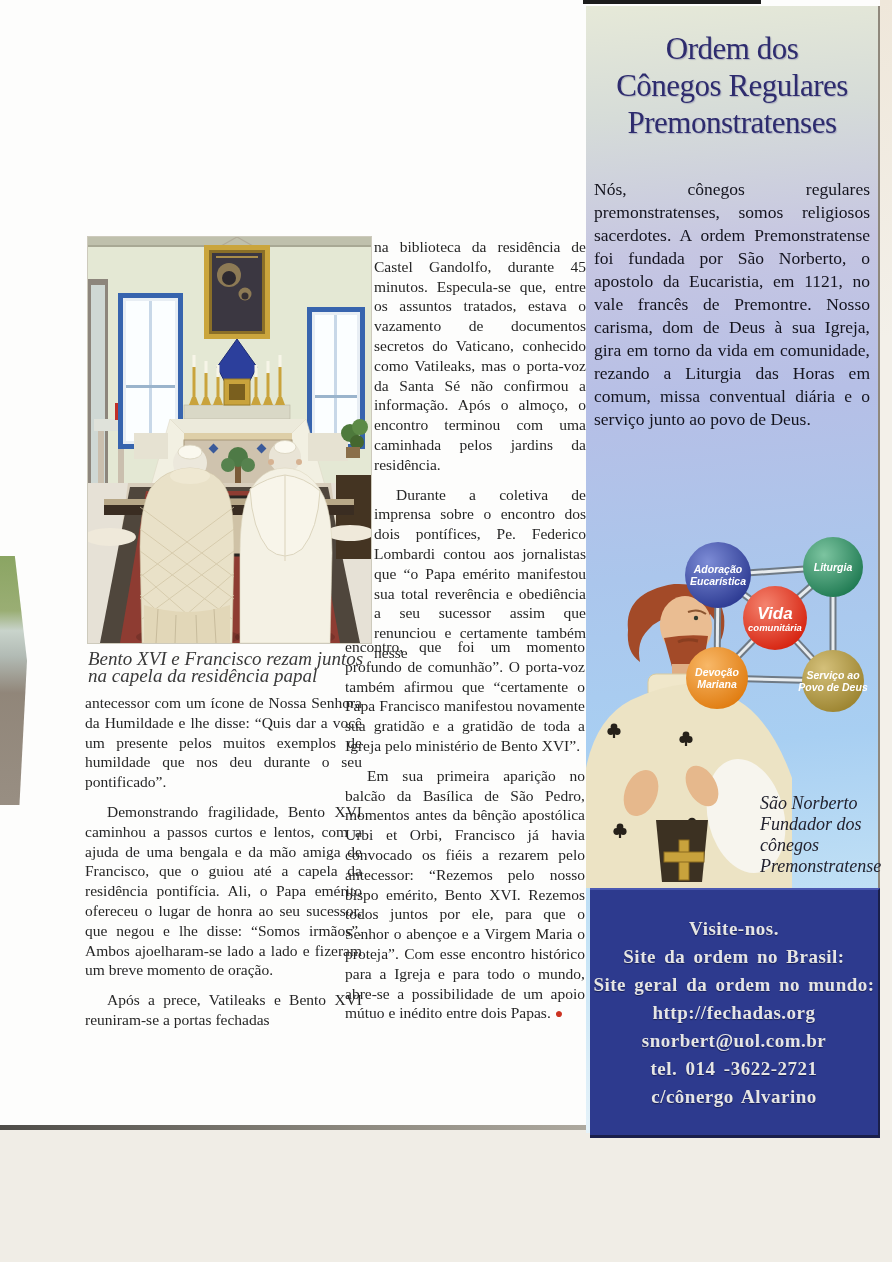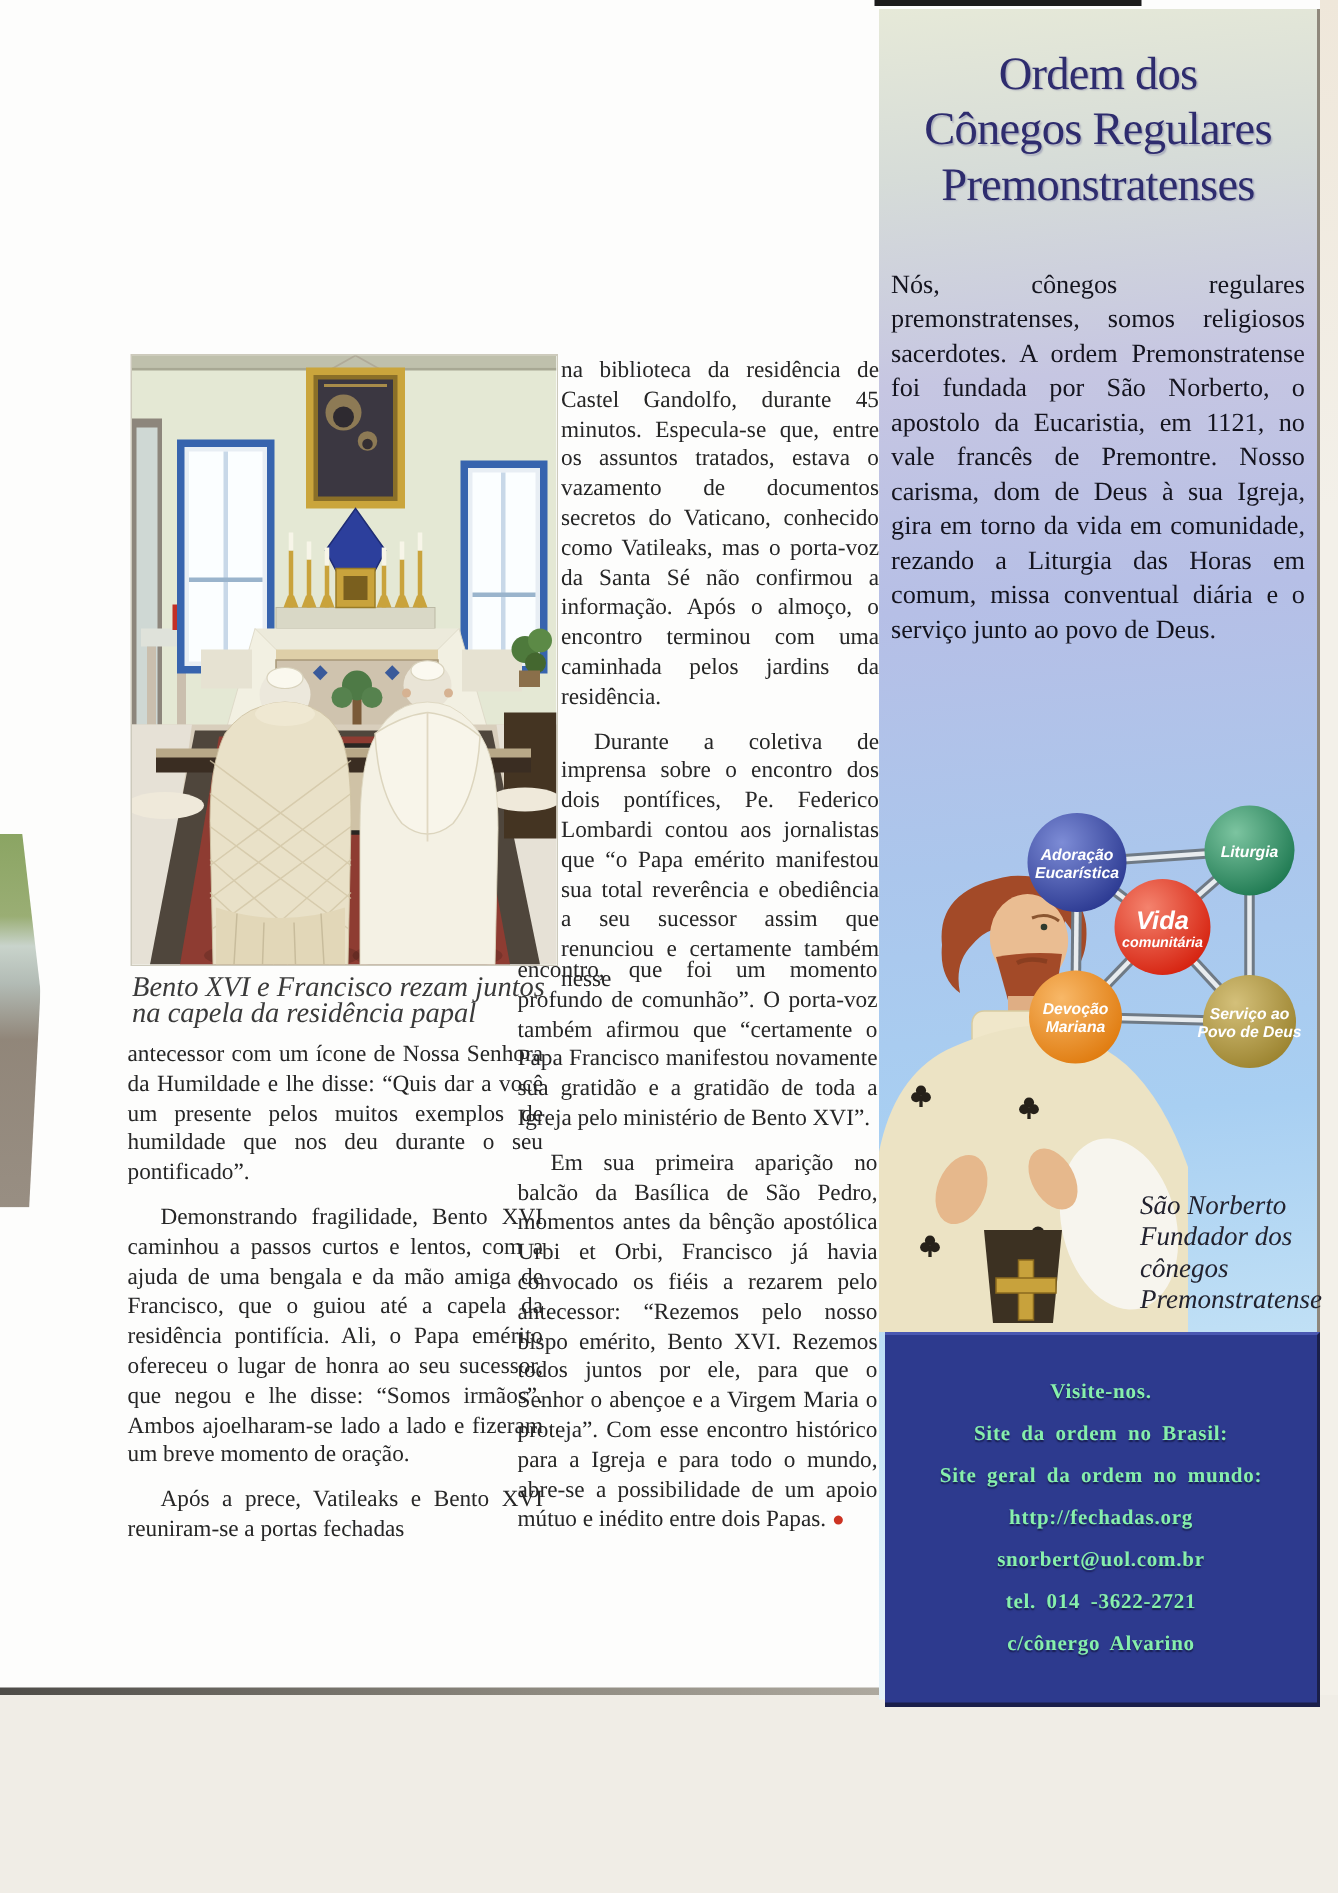--- a/index.html
+++ b/index.html
@@ -39,22 +39,22 @@
   .sb-title{position:absolute;left:0;top:24px;width:100%;text-align:center;
         font-family:"Liberation Serif",serif;font-weight:normal;font-size:31px;line-height:37px;
         color:#2e2c6e;letter-spacing:-0.5px;text-shadow:1px 1px 1px rgba(90,90,140,.35);}
   .sb-intro{position:absolute;left:8px;top:172px;width:276px;text-align:justify;
         font-size:17.5px;line-height:23px;color:#14141e;}
   .saint-caption{position:absolute;left:174px;top:787px;width:120px;
         font-style:italic;font-size:18px;line-height:21px;color:#22222e;}
   .contact{position:absolute;left:4px;top:882px;width:288px;height:245px;background:#2d3a8e;
         border-top:2px solid #4a58b2;border-bottom:3px solid #1a1f4a;border-right:2px solid #1a1f4a;
         display:flex;flex-direction:column;justify-content:center;align-items:center;gap:2px;}
-  .contact div{color:#86efac;font-family:"Liberation Serif",serif;font-weight:bold;
-        font-size:14px;line-height:26px;letter-spacing:.5px;word-spacing:3px;
+  .contact div{color:#e5e5e5;font-family:"Liberation Serif",serif;font-weight:bold;
+        font-size:19px;line-height:26px;letter-spacing:.5px;word-spacing:3px;
         text-shadow:0 1px 1px rgba(0,0,20,.5);white-space:nowrap;}
 
   .diagram{position:absolute;left:69px;top:519px;width:237px;height:212px;}
   .saint{position:absolute;left:0;top:572px;width:206px;height:310px;}
 
   svg text{font-family:"Liberation Sans",sans-serif;}
   .node-label{fill:#fff;font-weight:bold;font-style:italic;font-size:10.5px;text-anchor:middle;}
   .node-label-big{fill:#fff;font-weight:bold;font-style:italic;font-size:17px;text-anchor:middle;}
   .node-label-sub{fill:#fff;font-weight:bold;font-style:italic;font-size:9.5px;text-anchor:middle;}
 </style>

